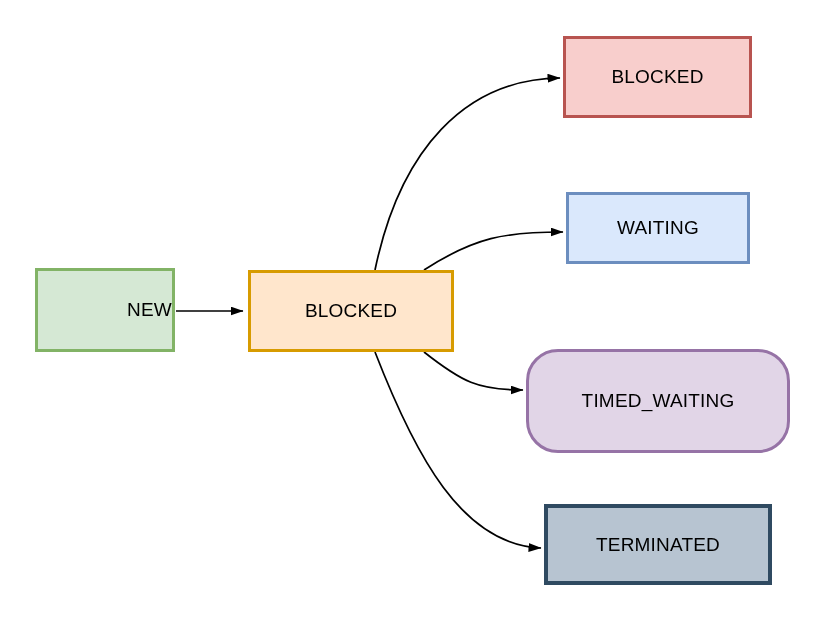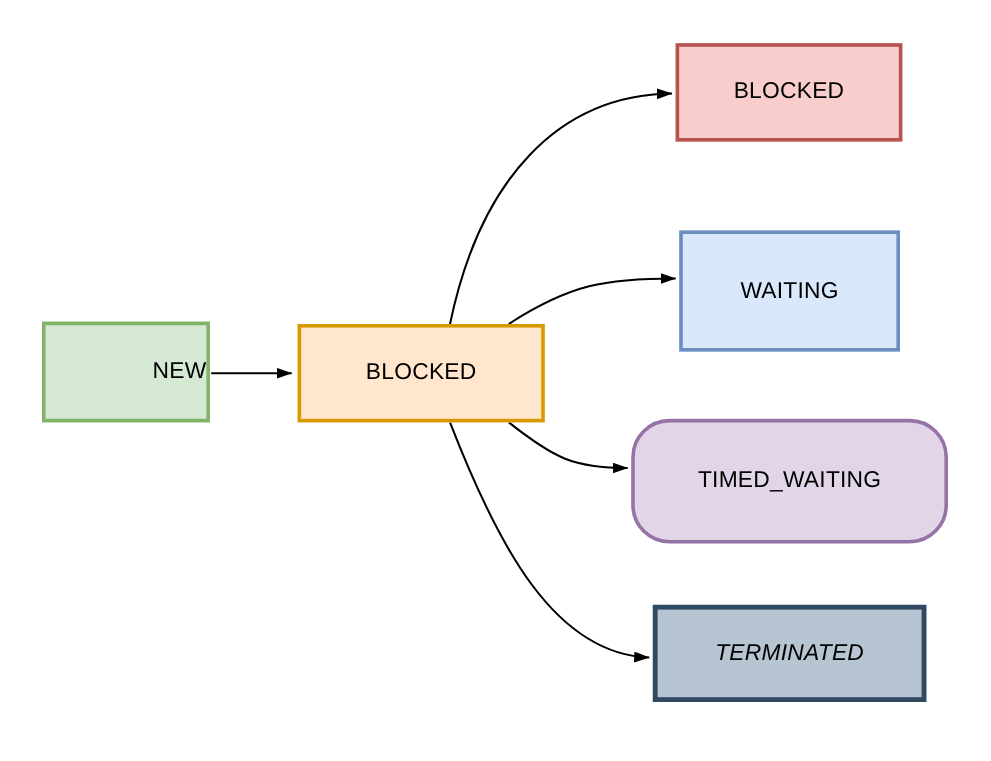--- a/index.html
+++ b/index.html
@@ -30,21 +30,20 @@
   .node {
     position: absolute;
     box-sizing: border-box;
     border: 3px solid #0369a1;
     display: flex;
     align-items: center;
     justify-content: center;
   }
   .node[data-node="5"] {
     border-width: 4px;
-    font-style: italic;
   }
   .node .label {
     font-size: 19px;
     color: #000000;
     white-space: nowrap;
     letter-spacing: 0.2px;
   }
 </style>
 </head>
 <body>
@@ -69,21 +68,21 @@
   </div>
 
   <div class="node" data-node="1" style="left: 248px; top: 270px; width: 206px; height: 82px; background: rgb(255, 230, 204); border-color: rgb(215, 155, 0);">
     <span class="label" style="color: rgb(0, 0, 0);">BLOCKED</span>
   </div>
 
   <div class="node" data-node="2" style="left: 563px; top: 36px; width: 189px; height: 82px; background: rgb(248, 206, 204); border-color: rgb(184, 84, 80);">
     <span class="label" style="color: rgb(0, 0, 0);">BLOCKED</span>
   </div>
 
-  <div class="node" data-node="3" style="left: 566px; top: 192px; width: 184px; height: 101px; background: rgb(218, 232, 252); border-color: rgb(108, 142, 191);">
+  <div class="node" data-node="3" style="left: 566px; top: 192px; width: 184px; height: 72px; background: rgb(218, 232, 252); border-color: rgb(108, 142, 191);">
     <span class="label" style="color: rgb(0, 0, 0);">WAITING</span>
   </div>
 
   <div class="node" data-node="4" style="left: 526px; top: 349px; width: 264px; height: 104px; background: rgb(225, 213, 231); border-color: rgb(150, 115, 166); border-radius: 32px;">
     <span class="label" style="color: rgb(0, 0, 0);">TIMED_WAITING</span>
   </div>
 
   <div class="node" data-node="5" style="left: 544px; top: 504px; width: 228px; height: 81px; background: rgb(183, 196, 209); border-color: rgb(47, 74, 97);">
     <span class="label" style="color: rgb(0, 0, 0);">TERMINATED</span>
   </div>

